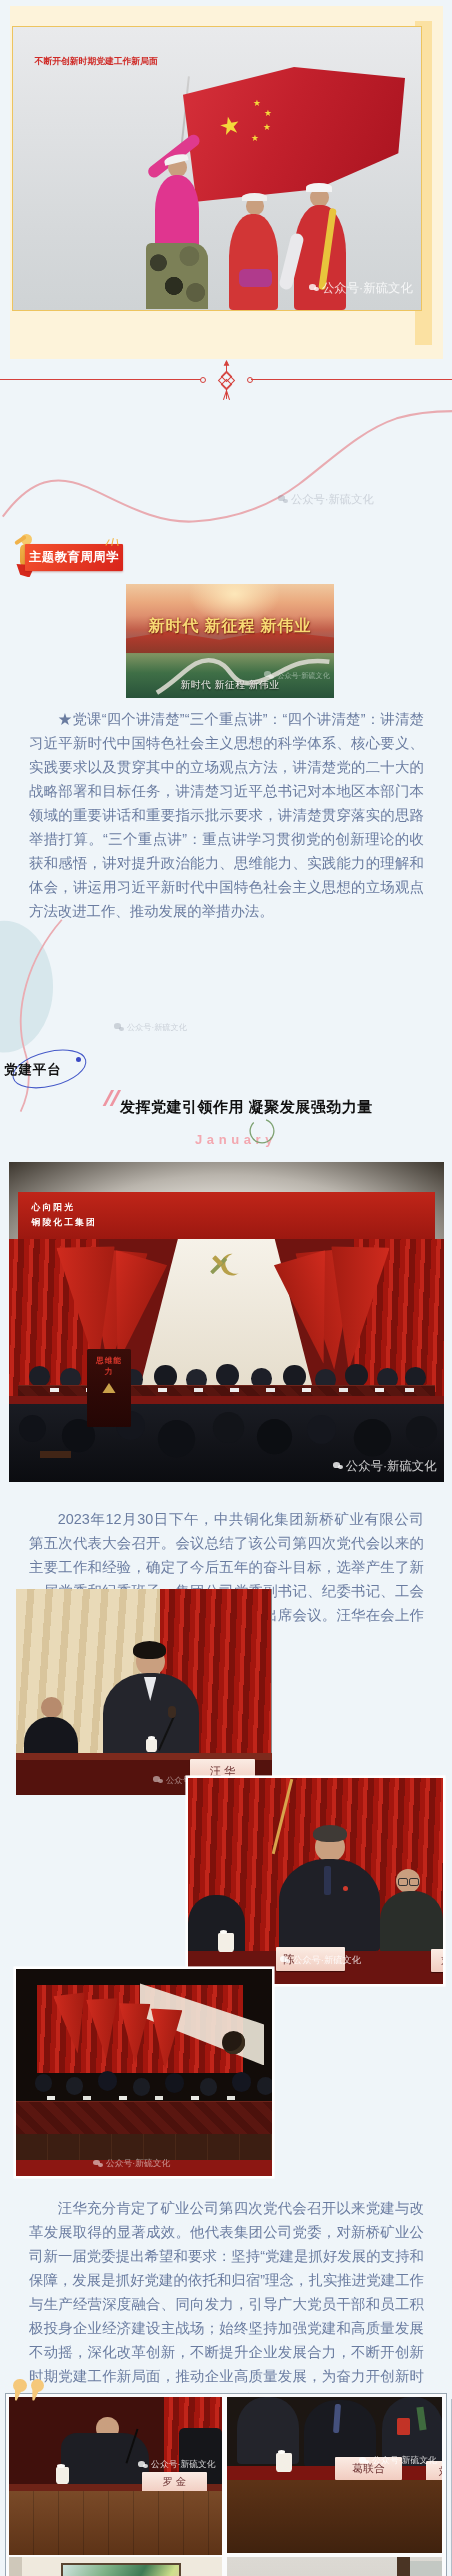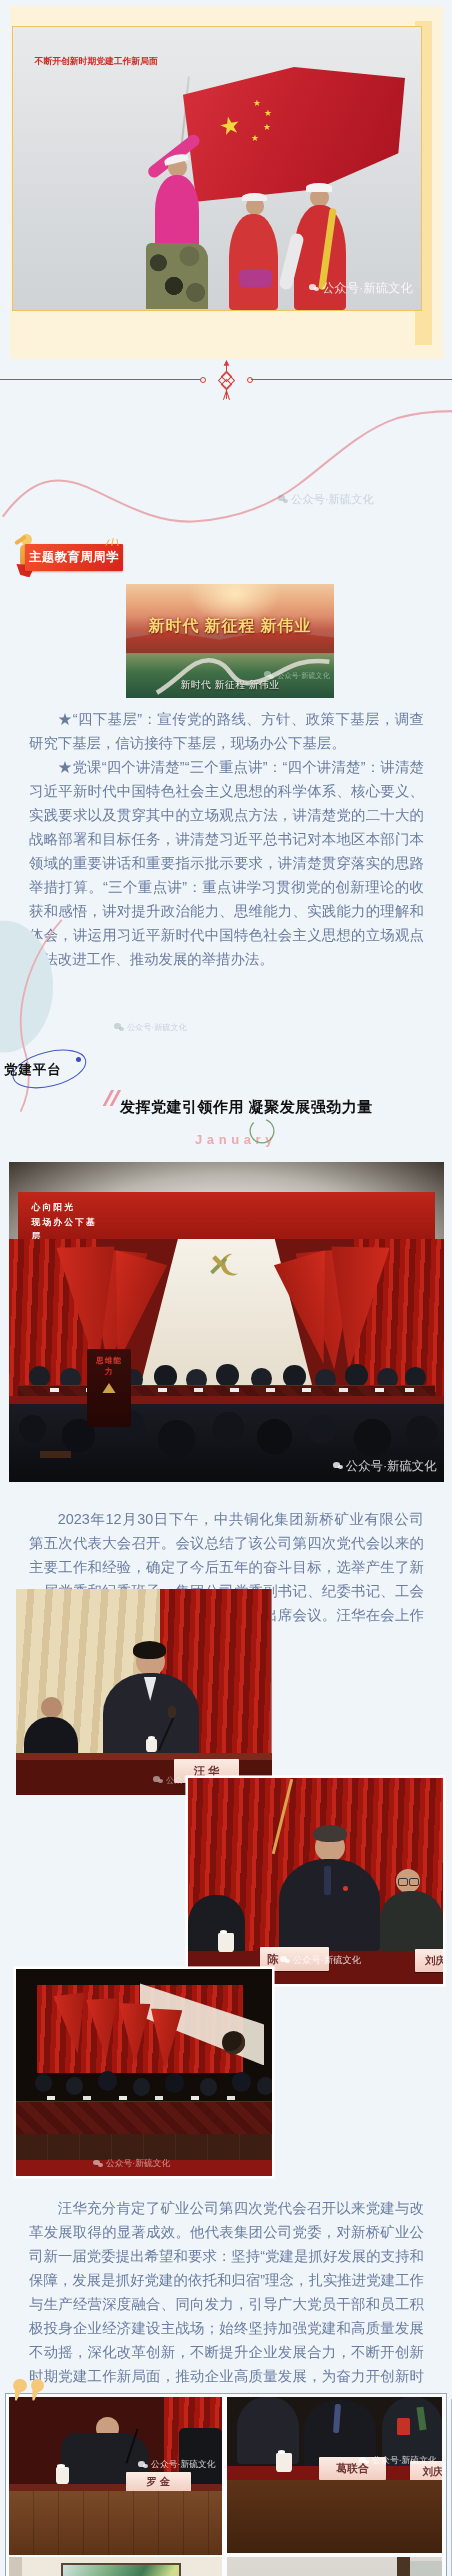--- a/index.html
+++ b/index.html
@@ -13,21 +13,21 @@
   .wm .b i{position:absolute;display:block;background:rgba(255,255,255,.8);border-radius:50%;}
   .wm .b i.b1{left:0;top:0;width:6.7px;height:5.7px;}
   .wm .b i.b2{left:5.2px;top:3.1px;width:4.6px;height:4.1px;}
   .wm.faint{color:rgba(110,120,135,.28);}
   .wm.faint .b i{background:rgba(110,120,135,.28);}
   .curtainR{background:repeating-linear-gradient(92deg,#a3160e 0 5.2px,#c1251a 5.2px 9.3px,#7e110b 9.3px 15.5px);}
   .curtainT{background:repeating-linear-gradient(94deg,#e9dab8 0 11.3px,#d9c59c 11.3px 18.5px);}
   .head{position:absolute;border-radius:50%;background:#c99f7f;}
   .hair{position:absolute;border-radius:50% 50% 40% 40%;background:#17120e;}
   .suit{position:absolute;border-radius:46% 46% 4.1px 4.1px;background:#23252e;}
-  .plate{position:absolute;background:linear-gradient(#fbece4,#f1ccc0);color:#6e3434;font-weight:bold;display:flex;align-items:center;justify-content:center;border-radius:1px;box-shadow:0 0.5px 1px rgba(0,0,0,.45);}
+  .plate{position:absolute;background:linear-gradient(#fbece4,#f1ccc0);color:#6e3434;font-weight:normal;display:flex;align-items:center;justify-content:center;border-radius:1px;box-shadow:0 0.5px 1px rgba(0,0,0,.45);margin-left:16px;}
   .cup{position:absolute;width:11.3px;height:13.4px;background:#f3efe6;border-radius:1.5px 1.5px 3.6px 3.6px;}
   .cup:before{content:"";position:absolute;left:1.5px;top:-2.6px;width:7.7px;height:3.6px;background:#fdfcf8;border-radius:50%;}
   .ftri{position:absolute;background:linear-gradient(105deg,#d02b1e,#8e150c);clip-path:polygon(0 0,100% 10%,18% 100%);}
   
   .para{margin:0;font-size:14.4px;line-height:24px;color:#6a7ca0;text-align:justify;text-indent:2em;}
   .hero-caption{color:#20695c;font-size:13px;font-weight:bold;letter-spacing:1px;text-align:center;}
   .credit{color:#cf2a26;font-size:8.8px;font-weight:bold;font-family:"Liberation Serif",serif;}
   .badge-box{position:absolute;display:flex;align-items:center;justify-content:center;background:linear-gradient(130deg,#f4522f,#d8231a);color:#fff;font-weight:bold;font-size:12.4px;letter-spacing:0.5px;border-radius:1px;box-shadow:0 1px 2.1px rgba(160,30,20,.4);}
   .gw-title{position:absolute;width:100%;text-align:center;font-family:"Liberation Serif",serif;font-weight:bold;font-size:16px;color:#f7d973;text-shadow:0.5px 1px 1px #7a1f10,0 0 3.1px rgba(120,20,10,.6);letter-spacing:1px;}
   .gw-caption{position:absolute;width:100%;text-align:center;color:#f5f5f0;font-size:9.8px;letter-spacing:0.5px;text-shadow:0 0.5px 1.5px rgba(0,0,0,.8);}
@@ -146,21 +146,20 @@
     <div class="wm" style="right:4.1px;bottom:17.5px;font-size:7.2px;opacity:.55;">
       <span class="b">
           <i class="b1"></i>
           <i class="b2"></i>
         </span>
       <span>公众号·新硫文化</span>
     </div>
   </div>
 
   <div class="abs" style="left:29px;top:707px;width:395px;">
-    <p class="para">★“四下基层”：宣传党的路线、方针、政策下基层，调查研究下基层，信访接待下基层，现场办公下基层。</p>
     <p class="para">★党课“四个讲清楚”“三个重点讲”：“四个讲清楚”：讲清楚习近平新时代中国特色社会主义思想的科学体系、核心要义、实践要求以及贯穿其中的立场观点方法，讲清楚党的二十大的战略部署和目标任务，讲清楚习近平总书记对本地区本部门本领域的重要讲话和重要指示批示要求，讲清楚贯穿落实的思路举措打算。“三个重点讲”：重点讲学习贯彻党的创新理论的收获和感悟，讲对提升政治能力、思维能力、实践能力的理解和体会，讲运用习近平新时代中国特色社会主义思想的立场观点方法改进工作、推动发展的举措办法。</p>
   </div>
 
   <svg class="abs" style="left:0;top:876px;" width="103" height="247" viewBox="0 0 200 480">
     <ellipse cx="8" cy="215" rx="95" ry="128" fill="#d7e7ec"></ellipse>
     <path d="M 120 85 C 55 160,25 260,48 340 C 60 378,58 420,40 458" stroke="#eaacb2" stroke-width="3.5" fill="none"></path>
   </svg>
   <div class="wm faint" style="left:114px;top:1022px;font-size:8.2px;">
     <span class="b">
         <i class="b1"></i>
@@ -181,21 +180,21 @@
   <div class="month" style="left:195px;top:1132px;">January</div>
   <svg class="abs" style="left:246px;top:1115px;" width="32" height="32" viewBox="0 0 62 62">
     <circle cx="31" cy="31" r="23" stroke="#7da271" stroke-width="2.5" fill="none" stroke-dasharray="118 40" transform="rotate(-70 31 31)"></circle>
   </svg>
 
   <div class="photo" style="left:8.8px;top:1162px;width:435px;height:320px;background:#14100d;">
     <div class="abs" style="left:0;top:0;width:435px;height:77px;background:radial-gradient(ellipse at 50% 135%,#efece6 35%,#b9b4ac 62%,#3c362e 100%);"></div>
     <div class="abs" style="left:9.3px;top:30px;width:417px;height:47px;background:linear-gradient(#c02519,#9c1810);display:flex;align-items:center;color:#fff;">
       <div class="abs" style="left:13.4px;top:8.2px;width:67px;font-family:'Liberation Serif',serif;font-size:8.8px;font-weight:bold;letter-spacing:2.1px;line-height:14.4px;">
         <div>心向阳光</div>
-        <div>现场办公下基层</div>
+        <div>铜陵化工集团</div>
       </div>
     </div>
     <div class="abs" style="left:0;top:77px;width:435px;height:165px;background:#701410;"></div>
     <div class="curtainR abs" style="left:0;top:77px;width:90px;height:165px;"></div>
     <div class="curtainR abs" style="left:345px;top:77px;width:90px;height:165px;"></div>
     <div class="abs" style="left:131px;top:77px;width:173px;height:149px;background:linear-gradient(#f6f2e9,#e5ddcc);clip-path:polygon(22% 0,78% 0,100% 100%,0 100%);"></div>
     <svg class="abs" style="left:200px;top:87px;" width="36" height="36" viewBox="0 0 46 46">
       <path d="M30 6 a14 14 0 1 0 8 25 a11 11 0 1 1 -8 -25z" fill="#b7a04a"></path>
       <rect x="10" y="8" width="5" height="26" rx="1" transform="rotate(45 12 21)" fill="#8f9a55"></rect>
       <rect x="4" y="12" width="14" height="6" rx="1" transform="rotate(45 11 15)" fill="#b7a04a"></rect>

